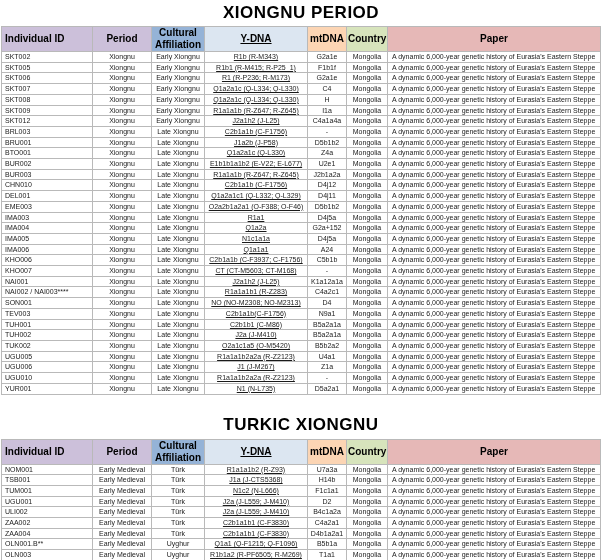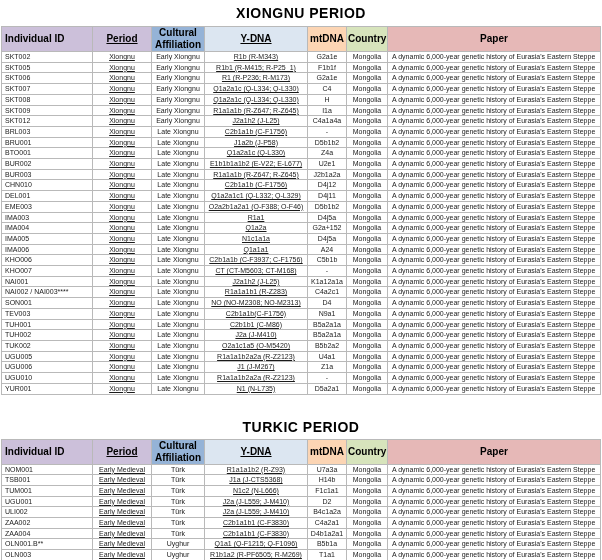--- a/index.html
+++ b/index.html
@@ -13,21 +13,21 @@
     overflow: hidden;
     font-family: "Liberation Sans", sans-serif;
   }
   .page {
     width: 602px;
     height: 560px;
   }
   .section-title {
     text-align: center;
     font-weight: bold;
-    font-size: 14px;
+    font-size: 17px;
     color: #000000;
     letter-spacing: 0.5px;
     display: flex;
     align-items: center;
     justify-content: center;
   }
   #title-0 { height: 26px; }
   #title-1 { height: 44px; padding-top: 2px; box-sizing: border-box; align-items: flex-end; padding-bottom: 4px; }
   table.data-table {
     width: 600px;
@@ -58,21 +58,21 @@
     color: #1a1a1a;
     height: 9.7px;
     line-height: 9.7px;
     padding: 0;
     text-align: center;
     background: #ffffff;
   }
   td.col0 { text-align: left; padding-left: 3px; }
   td.col6 { text-align: left; padding-left: 4px; }
   .col0 { width: 86px; }
-  .col1 { width: 56px; text-decoration: underline; }
+  .col1 { width: 56px; }
   .col2 { width: 50px; }
   .col3 { width: 100px; text-decoration: underline; }
   .col4 { width: 36px; margin-top: 33px; }
   .col5 { width: 38px; }
   
 </style>
 </head>
 <body>
 
 <div class="page">
@@ -376,21 +376,21 @@
           <td class="col1">Xiongnu</td>
           <td class="col2">Late Xiongnu</td>
           <td class="col3">N1 (N-L735)</td>
           <td class="col4">D5a2a1</td>
           <td class="col5">Mongolia</td>
           <td class="col6">A dynamic 6,000-year genetic history of Eurasia's Eastern Steppe</td>
         </tr>
       </tbody>
   </table>
 
-  <div id="title-1" class="section-title">TURKIC PERIOD</div>
+  <div id="title-1" class="section-title">TURKIC XIONGNU</div>
 
   <table class="data-table">
     <thead>
       <tr>
           <th class="col0" style="background: rgb(204, 192, 218);">Individual ID</th>
           <th class="col1" style="background: rgb(204, 192, 218);">Period</th>
           <th class="col2" style="background: rgb(149, 179, 215);">Cultural Affiliation</th>
           <th class="col3" style="background: rgb(220, 230, 241);">Y-DNA</th>
           <th class="col4" style="background: rgb(252, 213, 180);">mtDNA</th>
           <th class="col5" style="background: rgb(215, 228, 188);">Country</th>

